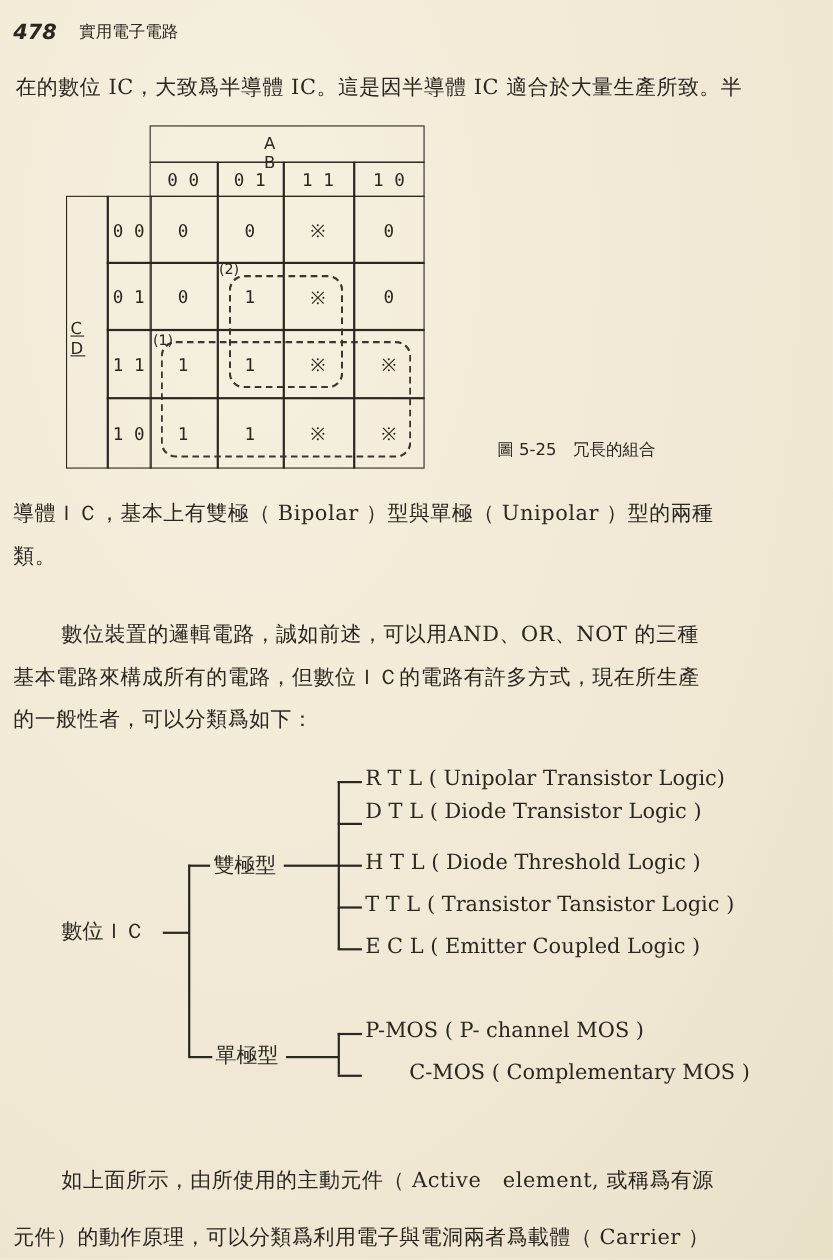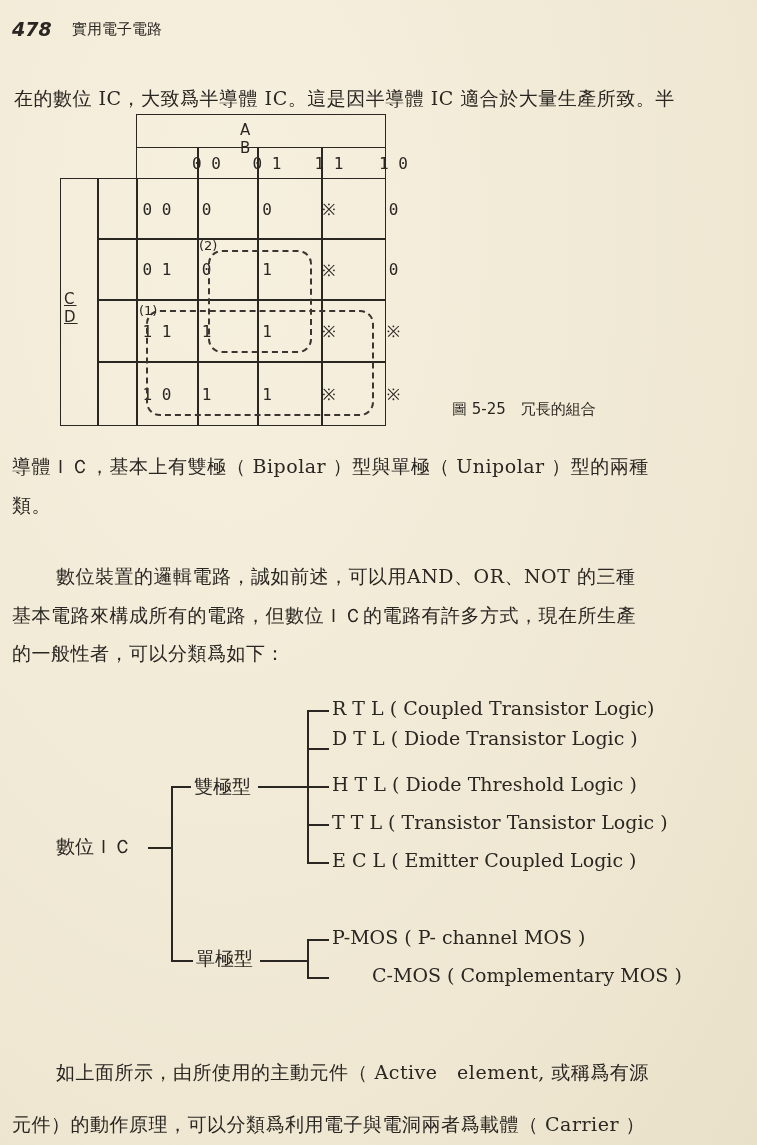--- a/index.html
+++ b/index.html
@@ -11,38 +11,38 @@
     font-family:"DejaVu Serif", serif;
   }
   .abs { position:absolute; white-space:nowrap; }
   .hdr-num { left:12px; top:18px; font-family:"DejaVu Sans", sans-serif; font-weight:bold; font-style:italic; font-size:19px; }
   .hdr-title { left:72px; top:20px; font-size:15px; font-family:"DejaVu Sans", sans-serif; }
   .body-line { font-size:19px; letter-spacing:0.5px; }
   .caption { left:452px; top:400px; font-size:15px; font-family:"DejaVu Sans", sans-serif; }
 
   
   .kmap { position:absolute; left:0; top:0; }
-  .cell { position:absolute; display:flex; align-items:center; justify-content:center; font-family:"DejaVu Sans Mono", monospace; font-size:16px;margin-left:40px; }
+  .cell { position:absolute; display:flex; align-items:center; justify-content:center; font-family:"DejaVu Sans Mono", monospace; font-size:16px; }
   .box { position:absolute; border:1.5px solid #2a2622; box-sizing:border-box; }
   .hline { position:absolute; height:1.5px; background:#2a2622; }
   .vline { position:absolute; width:1.5px; background:#2a2622; }
   .dash { position:absolute; border:2px dashed #3a3530; border-radius:14px; box-sizing:border-box; }
   .glabel { position:absolute; font-family:"DejaVu Sans", sans-serif; font-size:13px; }
 
   
   .tl { position:absolute; background:#2a2622; }
   .tree-text { font-size:19px; font-family:"DejaVu Serif", serif; }
 </style>
 </head>
 <body>
 
 <div class="abs hdr-num">478</div>
 <div class="abs hdr-title">實用電子電路</div>
 
-<div class="abs body-line" style="left:14px; top:66px;margin-top:20px;">在的數位 IC，大致爲半導體 IC。這是因半導體 IC 適合於大量生產所致。半</div>
+<div class="abs body-line" style="left:14px; top:66px;">在的數位 IC，大致爲半導體 IC。這是因半導體 IC 適合於大量生產所致。半</div>
 
 <div class="kmap">
 
   <div class="box" style="left:136px; top:114px; width:250px; height:34px;"></div>
   <div class="glabel" style="left:240px; top:121px; font-size:15px; letter-spacing:2px;">A B</div>
 
   <div class="box" style="left:136px; top:147px; width:250px; height:32px;"></div>
 
   <div class="box" style="left:60px; top:178px; width:78px; height:248px;"></div>
   <div class="vline" style="left:97px; top:178px; height:248px;"></div>
@@ -113,21 +113,21 @@
   <div class="abs tree-text" style="left:196px; top:946px;">單極型</div>
   <div class="tl" style="left:260px; top:960px; width:48px; height:1.5px;"></div>
 
   <div class="tl" style="left:307px; top:710px; width:1.5px; height:153px;"></div>
   <div class="tl" style="left:307px; top:710px; width:22px; height:1.5px;"></div>
   <div class="tl" style="left:307px; top:748px; width:22px; height:1.5px;"></div>
   <div class="tl" style="left:307px; top:786px; width:22px; height:1.5px;"></div>
   <div class="tl" style="left:307px; top:824px; width:22px; height:1.5px;"></div>
   <div class="tl" style="left:307px; top:862px; width:22px; height:1.5px;"></div>
 
-  <div class="abs tree-text" style="left:332px; top:697px;">R T L ( Coupled  Transistor Logic)</div>
+  <div class="abs tree-text" style="left:332px; top:697px;">R T L ( Unipolar  Transistor Logic)</div>
   <div class="abs tree-text" style="left:332px; top:727px;">D T L ( Diode  Transistor  Logic  )</div>
   <div class="abs tree-text" style="left:332px; top:773px;">H T L ( Diode  Threshold  Logic    )</div>
   <div class="abs tree-text" style="left:332px; top:811px;">T T L ( Transistor Tansistor Logic )</div>
   <div class="abs tree-text" style="left:332px; top:849px;">E C L ( Emitter Coupled  Logic    )</div>
 
   <div class="tl" style="left:307px; top:939px; width:1.5px; height:38px;"></div>
   <div class="tl" style="left:307px; top:939px; width:22px; height:1.5px;"></div>
   <div class="tl" style="left:307px; top:977px; width:22px; height:1.5px;"></div>
 
   <div class="abs tree-text" style="left:332px; top:926px;">P-MOS ( P-  channel  MOS   )</div>

